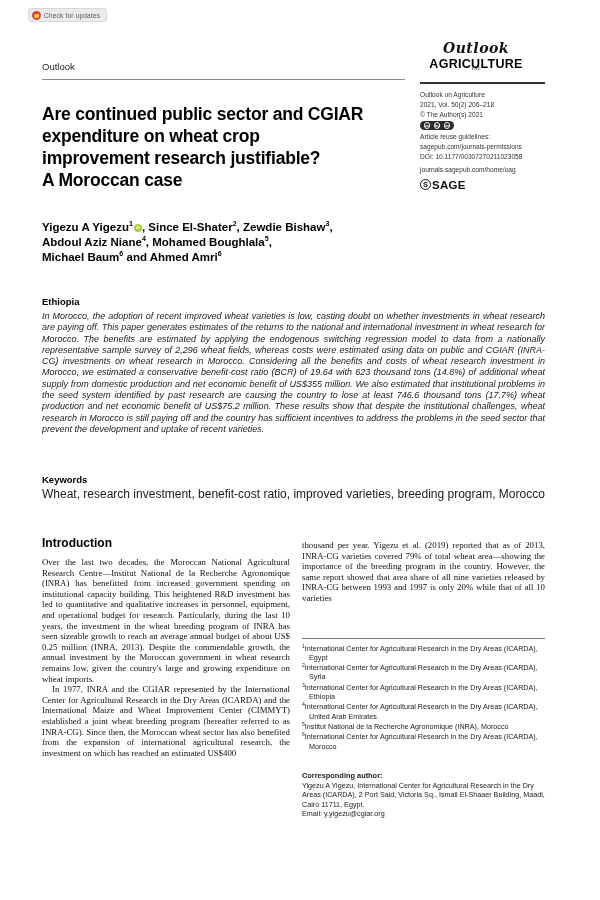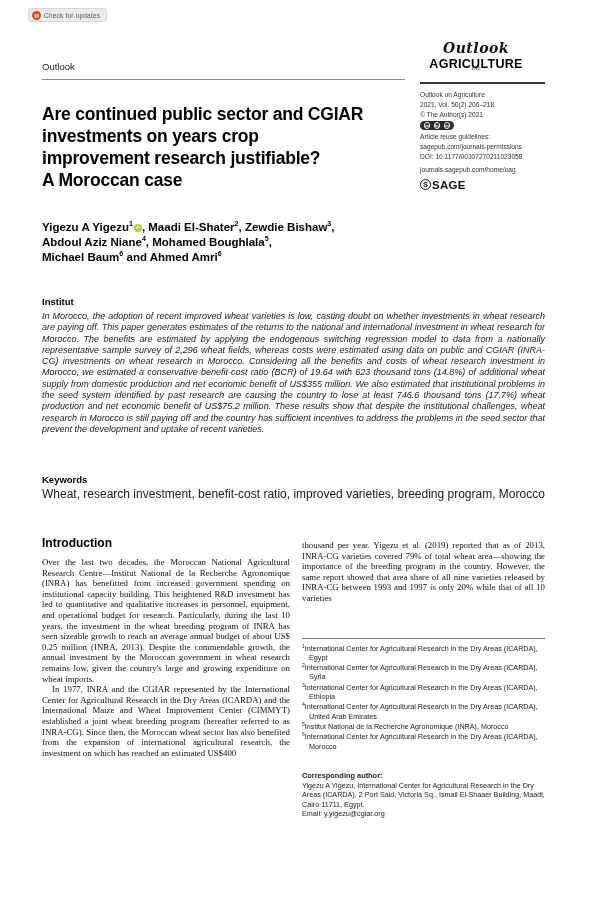--- a/index.html
+++ b/index.html
@@ -99,35 +99,35 @@
     <div>DOI: 10.1177/00307270211023058</div>
     <div class="link homepage-line">journals.sagepub.com/home/oag</div>
     <div class="sage-logo">
       <span class="sage-s">S</span>
       <span class="sage-text">SAGE</span>
     </div>
   </div>
 
   <h1 class="title">
     <div>Are continued public sector and CGIAR</div>
-    <div>investments on years crop</div>
+    <div>expenditure on wheat crop</div>
     <div>improvement research justifiable?</div>
     <div>A Moroccan case</div>
   </h1>
 
   <div class="authors">
     <div class="author-line"><span>Yigezu A Yigezu</span><sup>1</sup><span class="orcid-icon">
           <span class="orcid-id">iD</span>
-        </span><span>, </span><span>Maadi El-Shater</span><sup>2</sup><span>, </span><span>Zewdie Bishaw</span><sup>3</sup><span>,</span></div>
+        </span><span>, </span><span>Since El-Shater</span><sup>2</sup><span>, </span><span>Zewdie Bishaw</span><sup>3</sup><span>,</span></div>
     <div class="author-line"><span>Abdoul Aziz Niane</span><sup>4</sup><span>, </span><span>Mohamed Boughlala</span><sup>5</sup><span>,</span></div>
     <div class="author-line"><span>Michael Baum</span><sup>6</sup><span> and </span><span>Ahmed Amri</span><sup>6</sup></div>
   </div>
 
   <div class="abstract-block">
-    <div class="sec-h">Institut</div>
+    <div class="sec-h">Ethiopia</div>
     <p class="abstract-text">In Morocco, the adoption of recent improved wheat varieties is low, casting doubt on whether investments in wheat research are paying off. This paper generates estimates of the returns to the national and international investment in wheat research for Morocco. The benefits are estimated by applying the endogenous switching regression model to data from a nationally representative sample survey of 2,296 wheat fields, whereas costs were estimated using data on public and CGIAR (INRA-CG) investments on wheat research in Morocco. Considering all the benefits and costs of wheat research investment in Morocco, we estimated a conservative benefit-cost ratio (BCR) of 19.64 with 623 thousand tons (14.8%) of additional wheat supply from domestic production and net economic benefit of US$355 million. We also estimated that institutional problems in the seed system identified by past research are causing the country to lose at least 746.6 thousand tons (17.7%) wheat production and net economic benefit of US$75.2 million. These results show that despite the institutional challenges, wheat research in Morocco is still paying off and the country has sufficient incentives to address the problems in the seed sector that prevent the development and uptake of recent varieties.</p>
   </div>
 
   <div class="keywords-block">
     <div class="sec-h">Keywords</div>
     <p class="keywords-text">Wheat, research investment, benefit-cost ratio, improved varieties, breeding program, Morocco</p>
   </div>
 
   <div class="col-left">
     <h2 class="intro-h">Introduction</h2>

